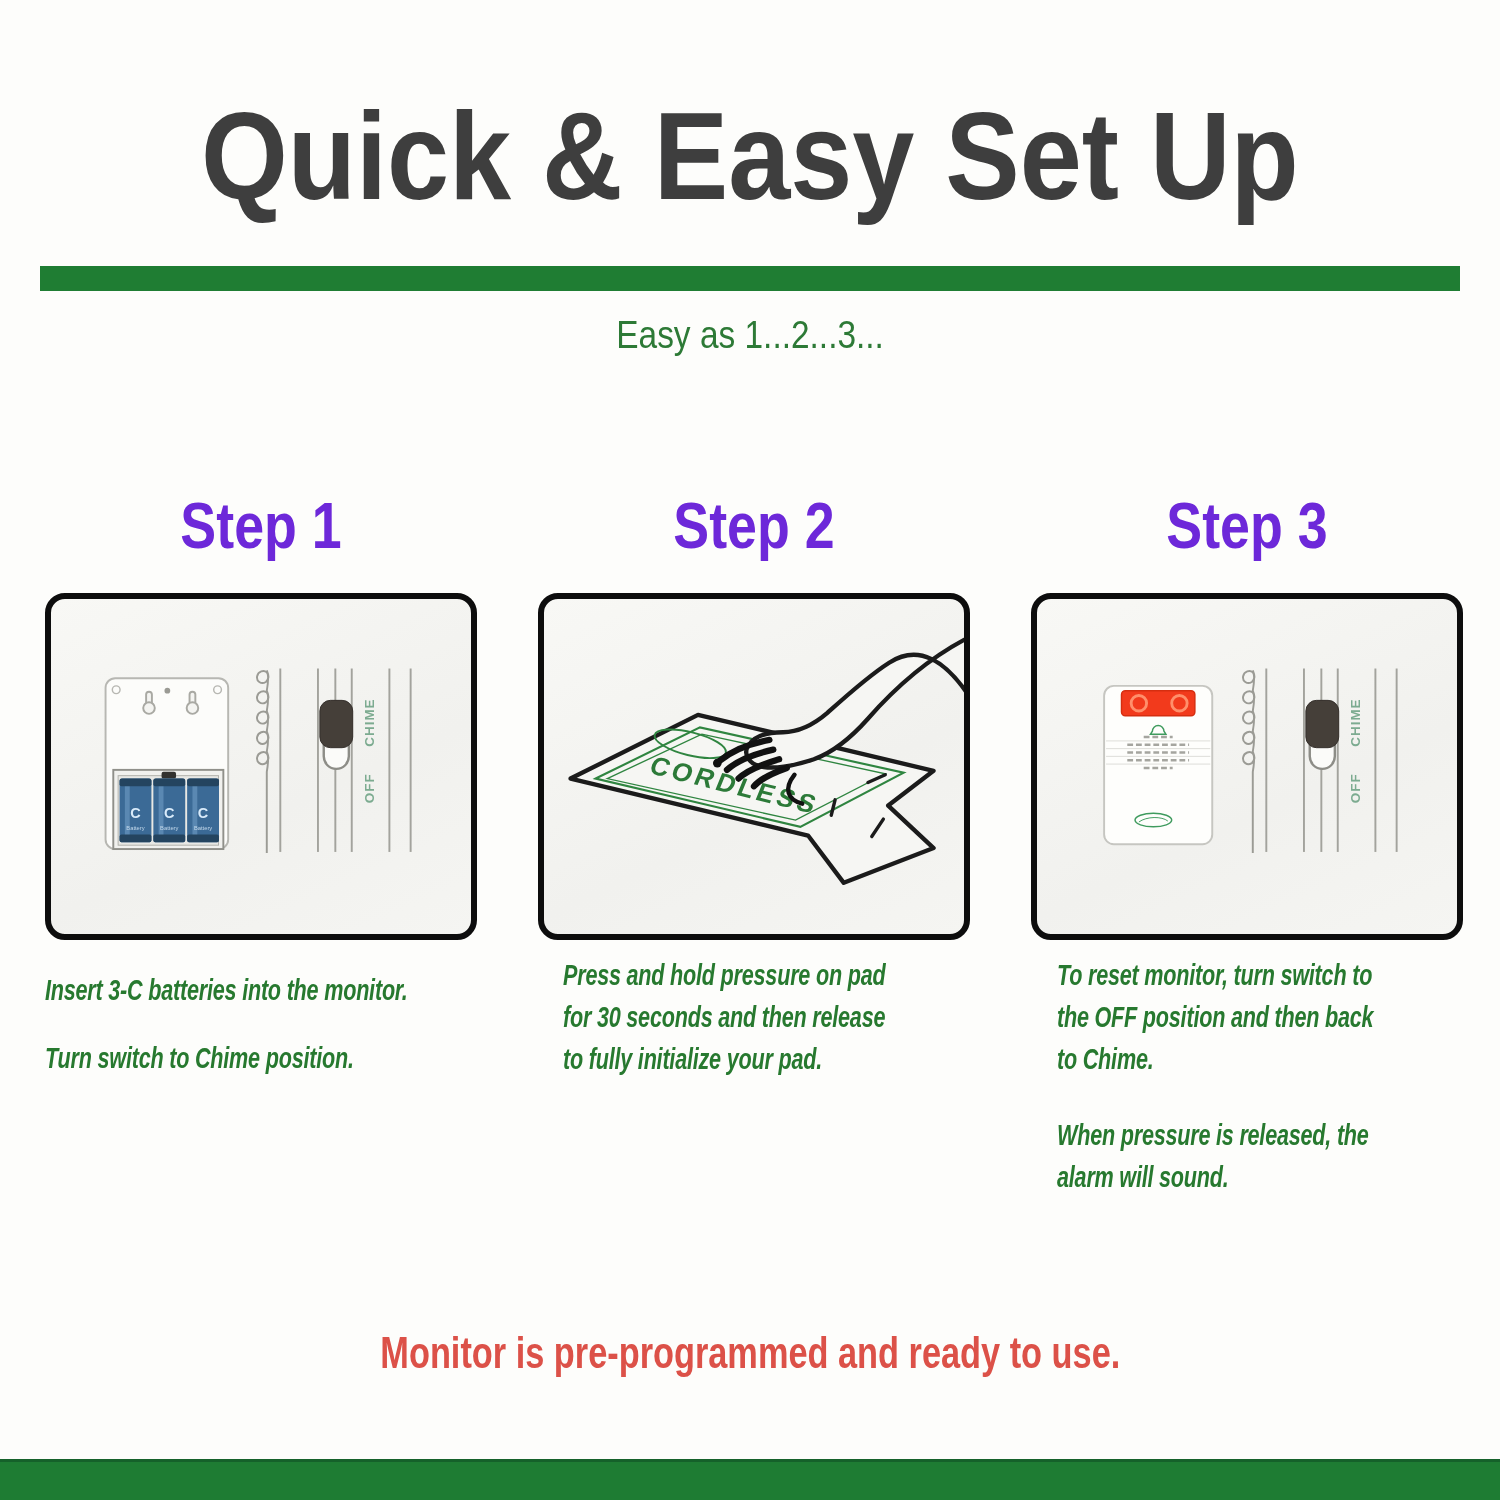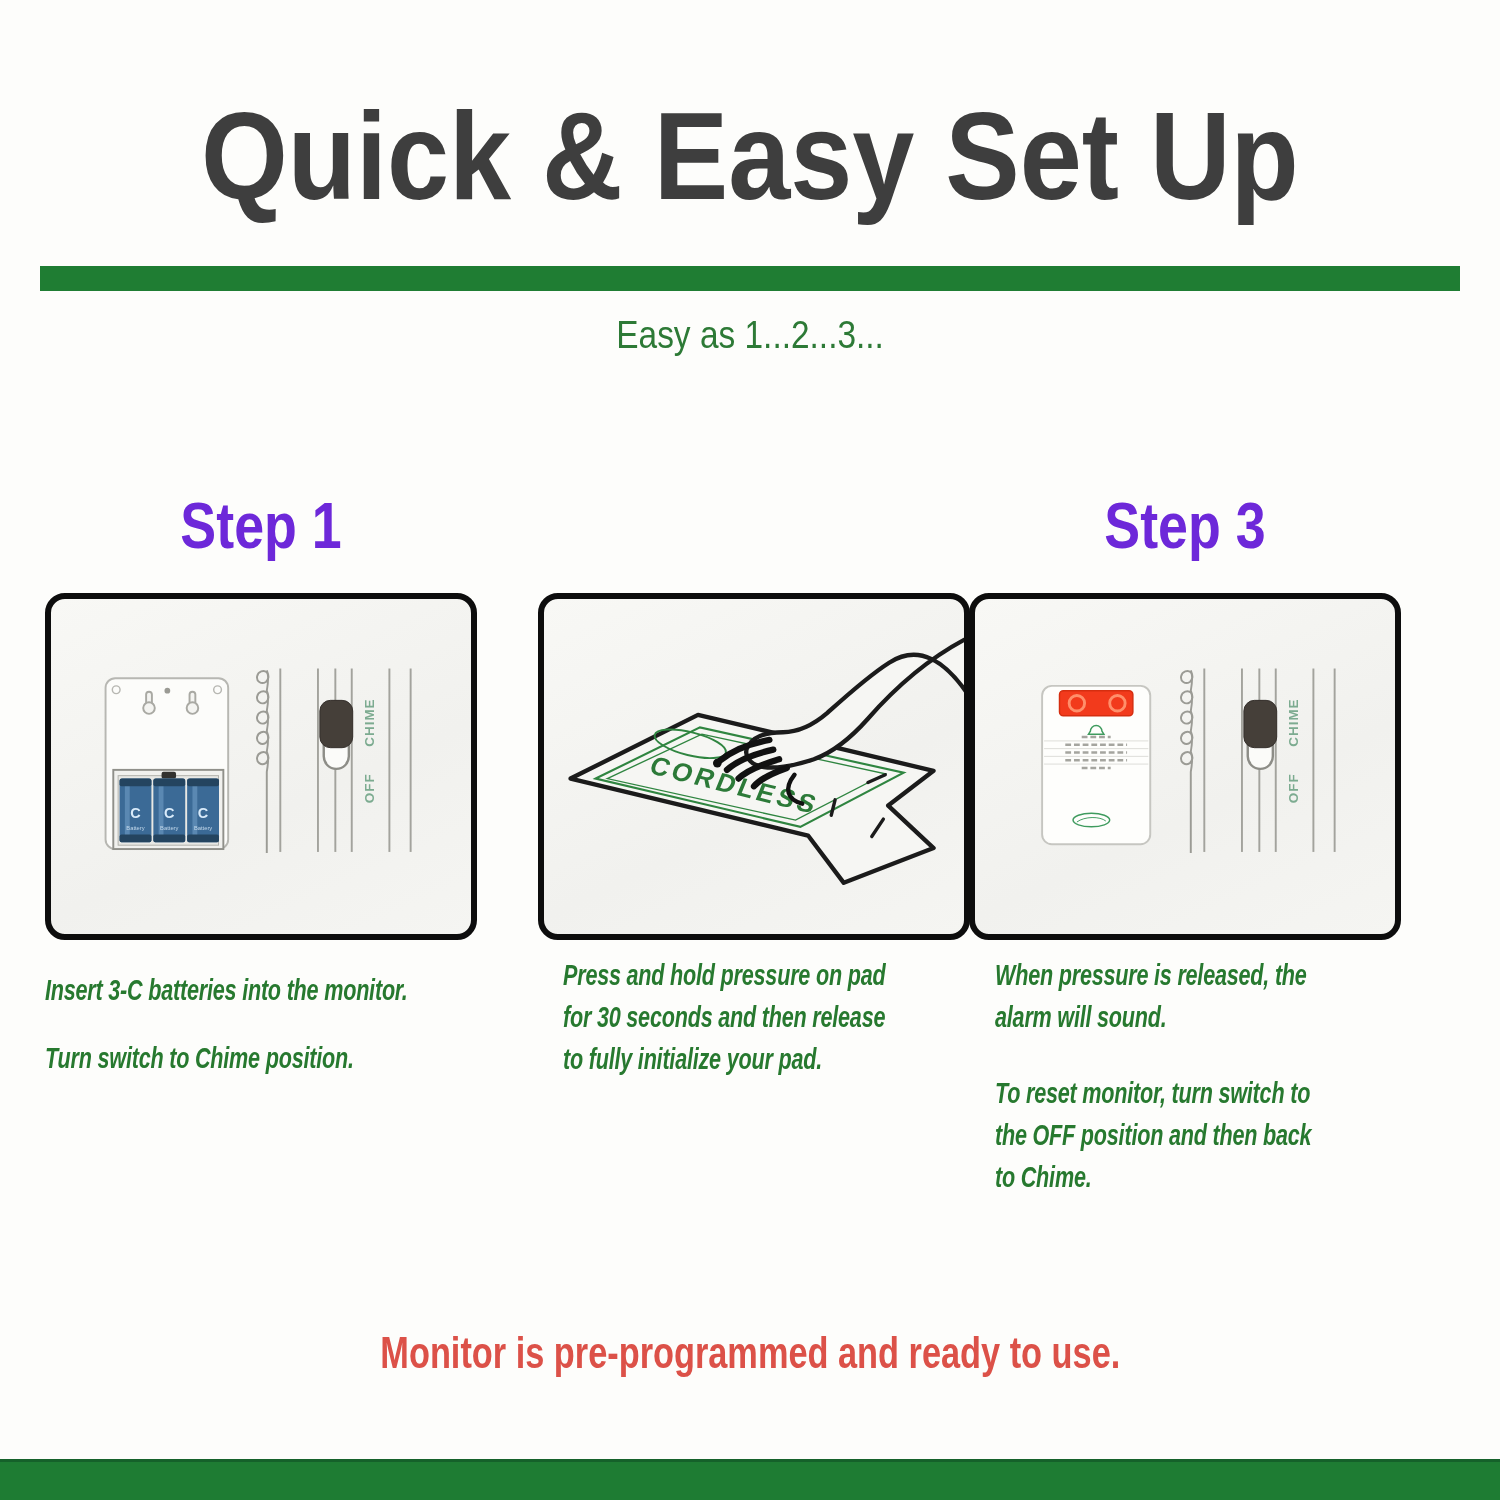--- a/index.html
+++ b/index.html
@@ -14,21 +14,21 @@
          font-weight:bold;font-size:124px;line-height:1;color:#3e3e3e;}
   .title .sx{transform:scaleX(.90);}
 
   .divider{position:absolute;left:40px;top:266px;width:1420px;height:25px;background:#1f7d33;}
 
   .subtitle{position:absolute;left:0;top:315px;width:100%;text-align:center;
             font-size:38px;line-height:1.1;color:#2d7a36;font-weight:400;}
   .subtitle .sx{transform:scaleX(.88);}
 
   .col{position:absolute;top:0;bottom:0;width:432px;}
-  .col1{left:45px;}.col2{left:538px;}.col3{left:969px;}
+  .col1{left:45px;}.col2{left:538px;}.col3{left:1031px;}
 
   .heading{position:absolute;top:494px;left:0;width:100%;text-align:center;
            font-weight:bold;font-size:64px;line-height:1;color:#6d28d9;}
   .heading .sx{transform:scaleX(.84);}
 
   .panel{position:absolute;top:593px;left:0;width:432px;height:347px;box-sizing:border-box;
          border:6px solid #0d0d0d;border-radius:20px;
          background:linear-gradient(155deg,#f8f8f5,#f1f1ee 60%,#f5f5f2);}
   .panel svg{display:block;width:420px;height:335px;font-family:"Liberation Sans",sans-serif;}
 
@@ -142,20 +142,23 @@
       <p>
         <span class="cline">Insert 3-C batteries into the monitor.</span>
       </p>
       <p>
         <span class="cline">Turn switch to Chime position.</span>
       </p>
     </div>
   </div>
 
   <div class="col col2">
+    <div class="heading">
+      <span class="sx">Step 2</span>
+    </div>
     <div class="panel">
       <svg viewBox="0 0 432 347">
         <g>
           <path d="M 26,186 L 158,120 L 402,178 L 355,214 L 402,258 L 309,294 L 272,245 Z" fill="#f6f6f3" stroke="#1b1b1b" stroke-width="4.5" stroke-linejoin="round"></path>
           <path d="M 52,186 L 160,133 L 371,180 L 264,236 Z" fill="none" stroke="#2f8540" stroke-width="2.2"></path>
           <path d="M 64,186 L 162,140 L 352,181 L 259,229 Z" fill="none" stroke="#2f8540" stroke-width="1.4"></path>
           <ellipse cx="150" cy="150" rx="38" ry="12" transform="rotate(14 150 150)" fill="none" stroke="#2f8540" stroke-width="2"></ellipse>
           <text transform="translate(106,180) rotate(14) skewX(-8)" font-size="27" font-weight="bold" letter-spacing="3.5" fill="#2c7a38">CORDLESS</text>
         </g>
         <g>
@@ -245,28 +248,28 @@
         <g>
           <rect x="281" y="106" width="26" height="70" rx="13" fill="#fbfbf9" stroke="#8d8d87" stroke-width="2.5"></rect>
           <rect x="277" y="105" width="34" height="49" rx="11" fill="#453f39" stroke="#332e29" stroke-width="1"></rect>
         </g>
         <text x="328" y="133" transform="rotate(-90 328 128)" text-anchor="middle" font-size="14" font-weight="bold" letter-spacing="1" fill="#7cab90">CHIME</text>
         <text x="328" y="201" transform="rotate(-90 328 196)" text-anchor="middle" font-size="14" font-weight="bold" letter-spacing="1" fill="#7cab90">OFF</text>
       </svg>
     </div>
     <div class="caption">
       <p>
-        <span class="cline">When pressure is released, the</span>
-        <span class="cline">alarm will sound.</span>
-      </p>
-      <p>
         <span class="cline">To reset monitor, turn switch to</span>
         <span class="cline">the OFF position and then back</span>
         <span class="cline">to Chime.</span>
       </p>
+      <p>
+        <span class="cline">When pressure is released, the</span>
+        <span class="cline">alarm will sound.</span>
+      </p>
     </div>
   </div>
 
   <div class="footer-note">
     <span class="sx">Monitor is pre-programmed and ready to use.</span>
   </div>
 
   <div class="bottom-bar"></div>
 
 </div>

